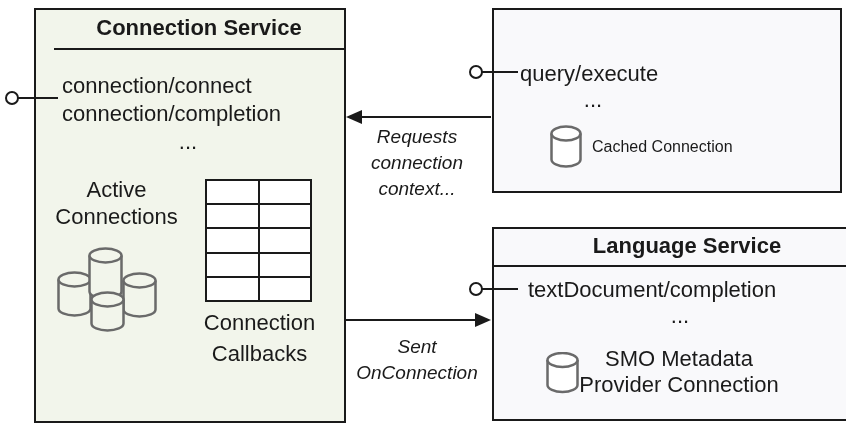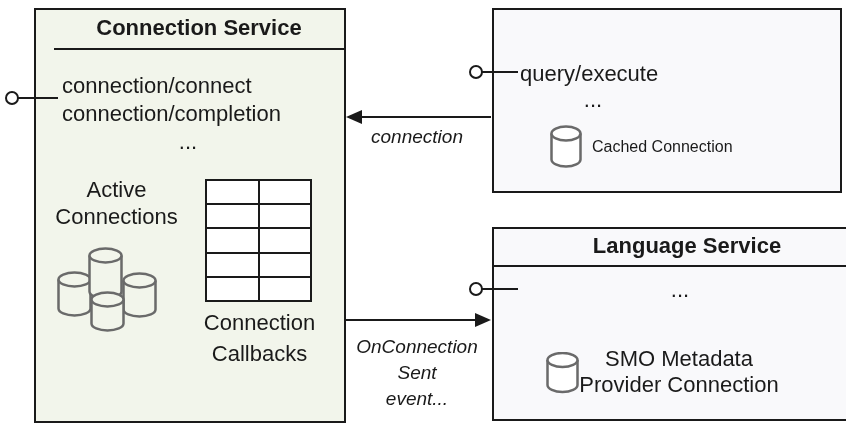--- a/index.html
+++ b/index.html
@@ -115,44 +115,46 @@
       </g>
     </svg>
 
     <div class="abs" style="left:98px;top:123px;font-size:16px;line-height:28px;white-space:nowrap;">Cached Connection</div>
   </div>
 
   <div class="svc-box language-box">
     <div class="svc-header">Language Service</div>
 
     <div class="abs methods" style="left:34px;top:48px;width:304px;line-height:26px;">
+      <div>textDocument/completion</div>
       <div class="dots">...</div>
     </div>
 
     <svg class="abs" style="left:52px;top:123px;" width="33" height="42" viewBox="0 0 33 42">
       <g fill="#fff" stroke="#6a6a6a" stroke-width="2.5">
         <path d="M1.5 8 v25 a15 7 0 0 0 30 0 v-25"></path>
         <ellipse cx="16.5" cy="8" rx="15" ry="7"></ellipse>
       </g>
     </svg>
 
     <div class="abs label-center" style="left:80px;top:117px;width:210px;line-height:26px;white-space:nowrap;">
       <span style="display:block">SMO Metadata</span>
       <span style="display:block">Provider Connection</span>
     </div>
   </div>
 
   <div class="abs annotation" style="left:350px;top:124px;width:134px;">
+    <span>Requests</span>
     <span>connection</span>
+    <span>context...</span>
   </div>
 
   <div class="abs annotation" style="left:348px;top:334px;width:138px;">
+    <span>Sent</span>
     <span>OnConnection</span>
-    <span>Sent</span>
-    <span>event...</span>
   </div>
 
   <svg class="overlay" viewBox="0 0 846 436">
 
     <g>
       <line x1="18" y1="98" x2="58" y2="98" stroke="#1a1a1a" stroke-width="2"></line>
       <circle cx="12" cy="98" r="6" fill="#fff" stroke="#1a1a1a" stroke-width="2"></circle>
     </g>
 
     <g>

